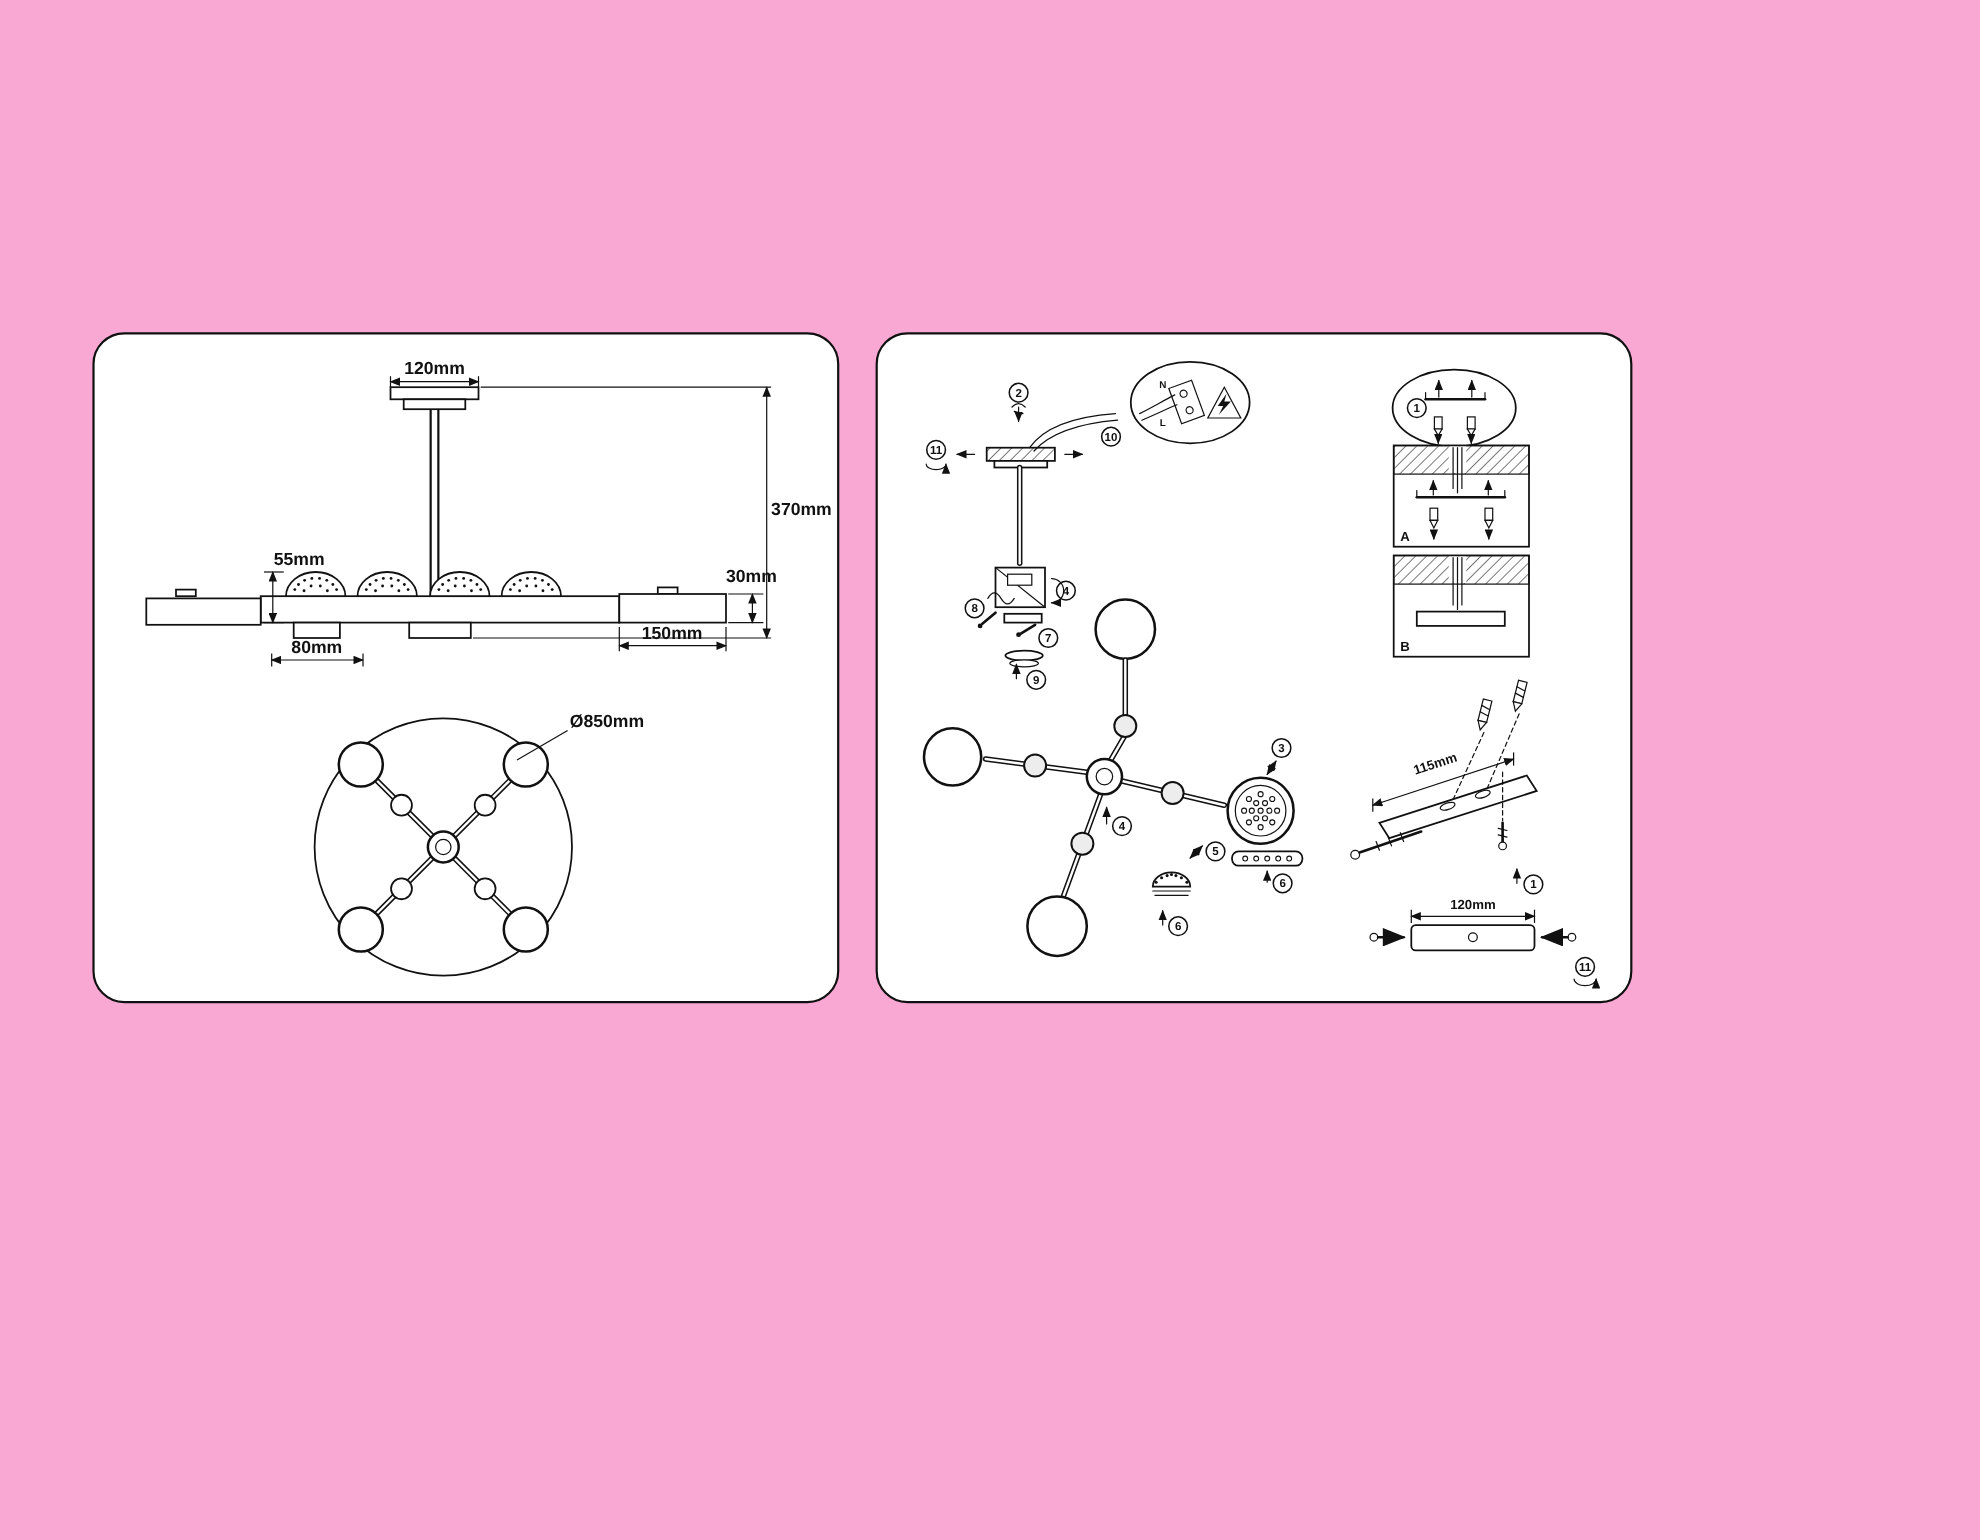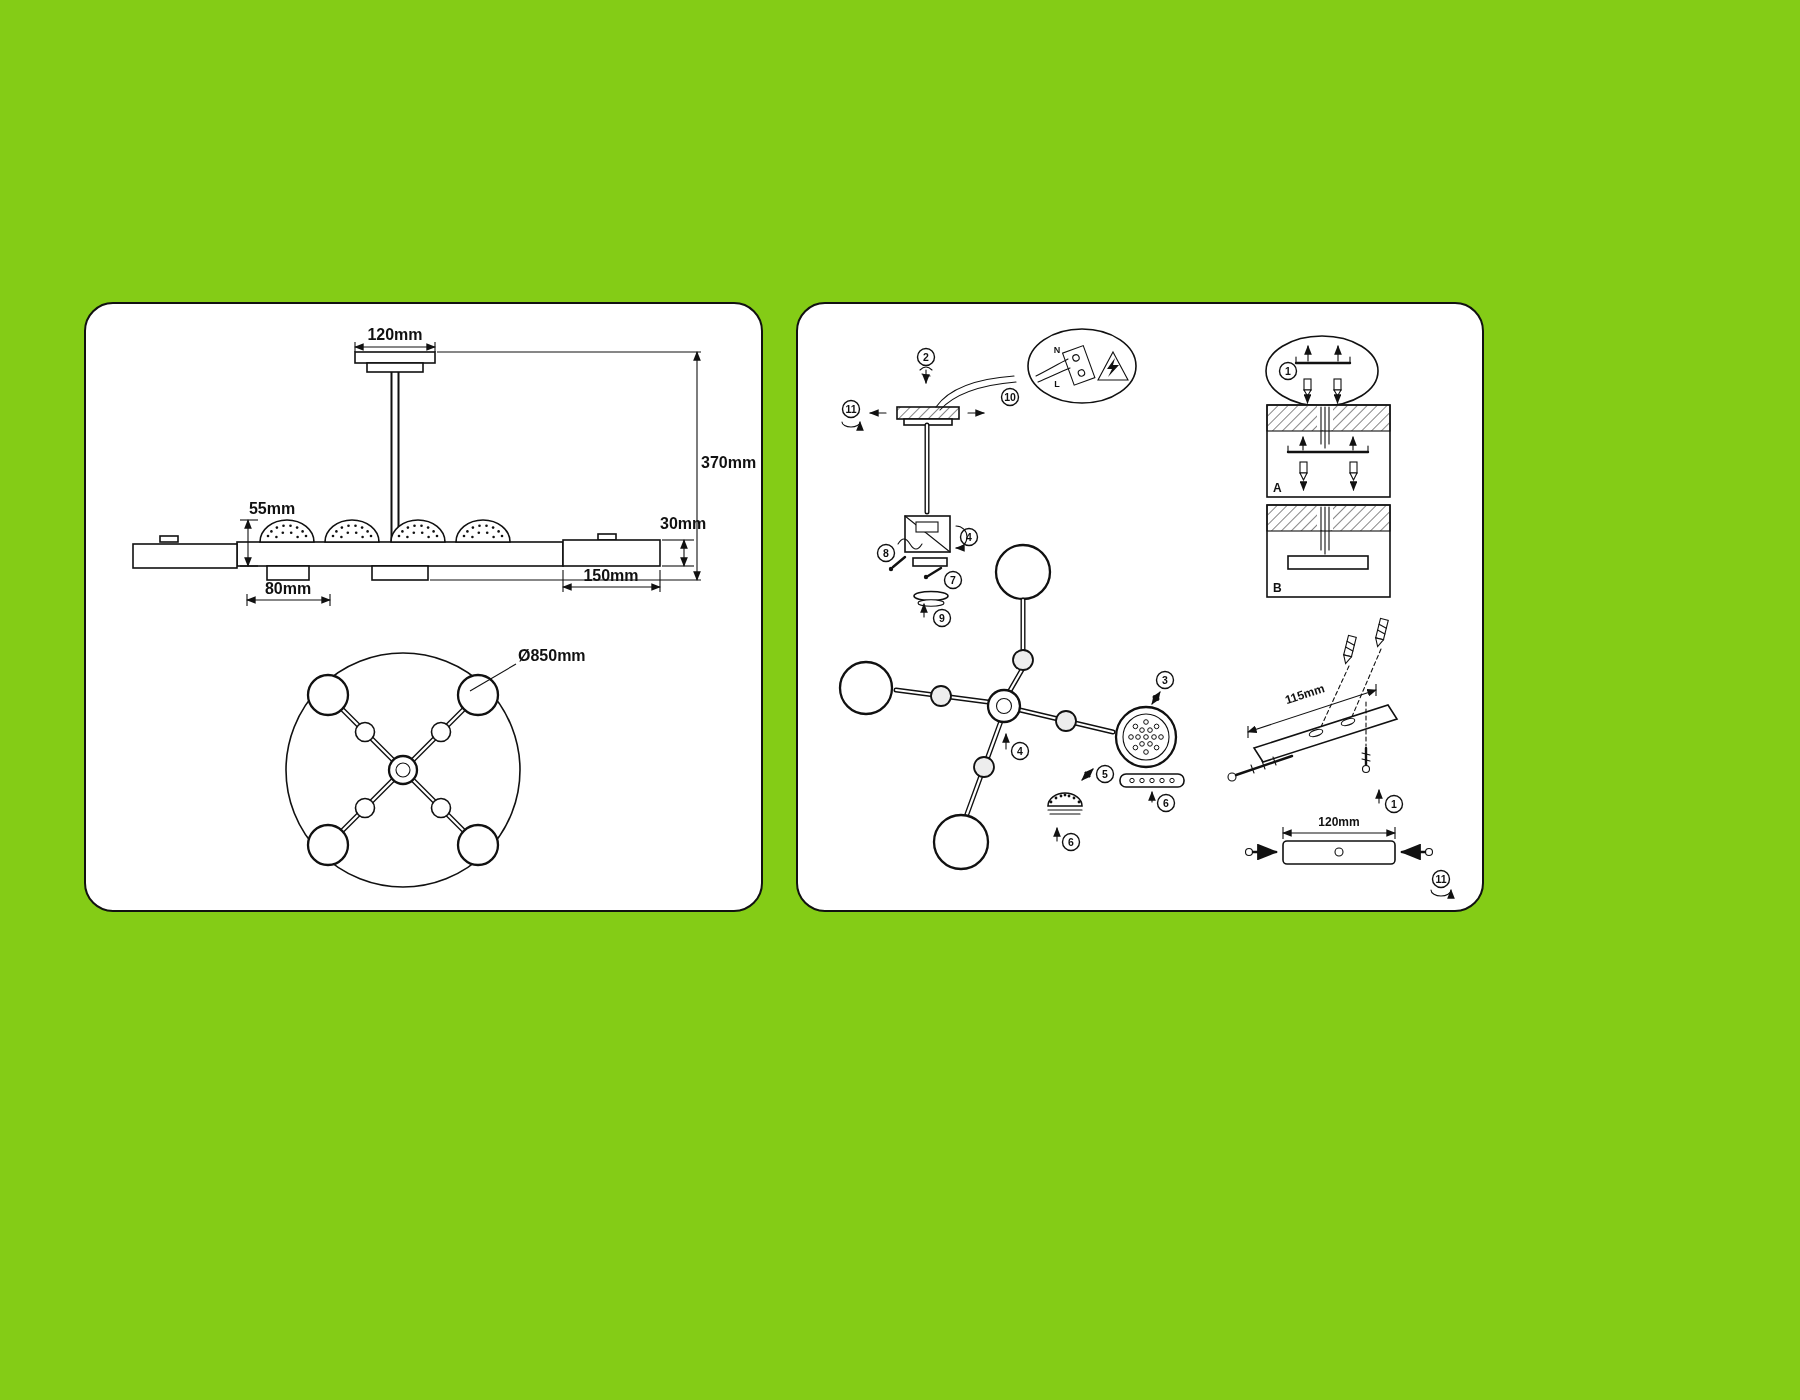--- a/index.html
+++ b/index.html
@@ -1,17 +1,17 @@
 <!DOCTYPE html>
 <html><head>
 <meta charset="utf-8">
 <style>
   html,body { margin:0; padding:0; background:#ffffff; }
   body { width:1800px; height:1400px; font-family:"Liberation Sans", sans-serif; }
-  .sheet { position:relative; width:1800px; height:1400px; background:#84cc16; }
+  .sheet { position:relative; width:1800px; height:1400px; background:#f9a8d4; }
   svg { display:block; position:absolute; left:0; top:0; }
 
   .s   { stroke:#111; fill:none; stroke-width:1.6; stroke-linecap:round; stroke-linejoin:round; }
   .s1  { stroke:#111; fill:none; stroke-width:1.1; stroke-linecap:round; stroke-linejoin:round; }
   .s2  { stroke:#111; fill:none; stroke-width:2.4; stroke-linecap:round; stroke-linejoin:round; }
   .sw  { fill:#fff; stroke:#111; stroke-width:1.6; }
   .sw2 { fill:#fff; stroke:#111; stroke-width:2.3; }
   .swt { fill:#fff; stroke:#111; stroke-width:1.1; }
   .dim { stroke:#111; stroke-width:1.1; fill:none; }
   .dash{ stroke-dasharray:4 3; }

